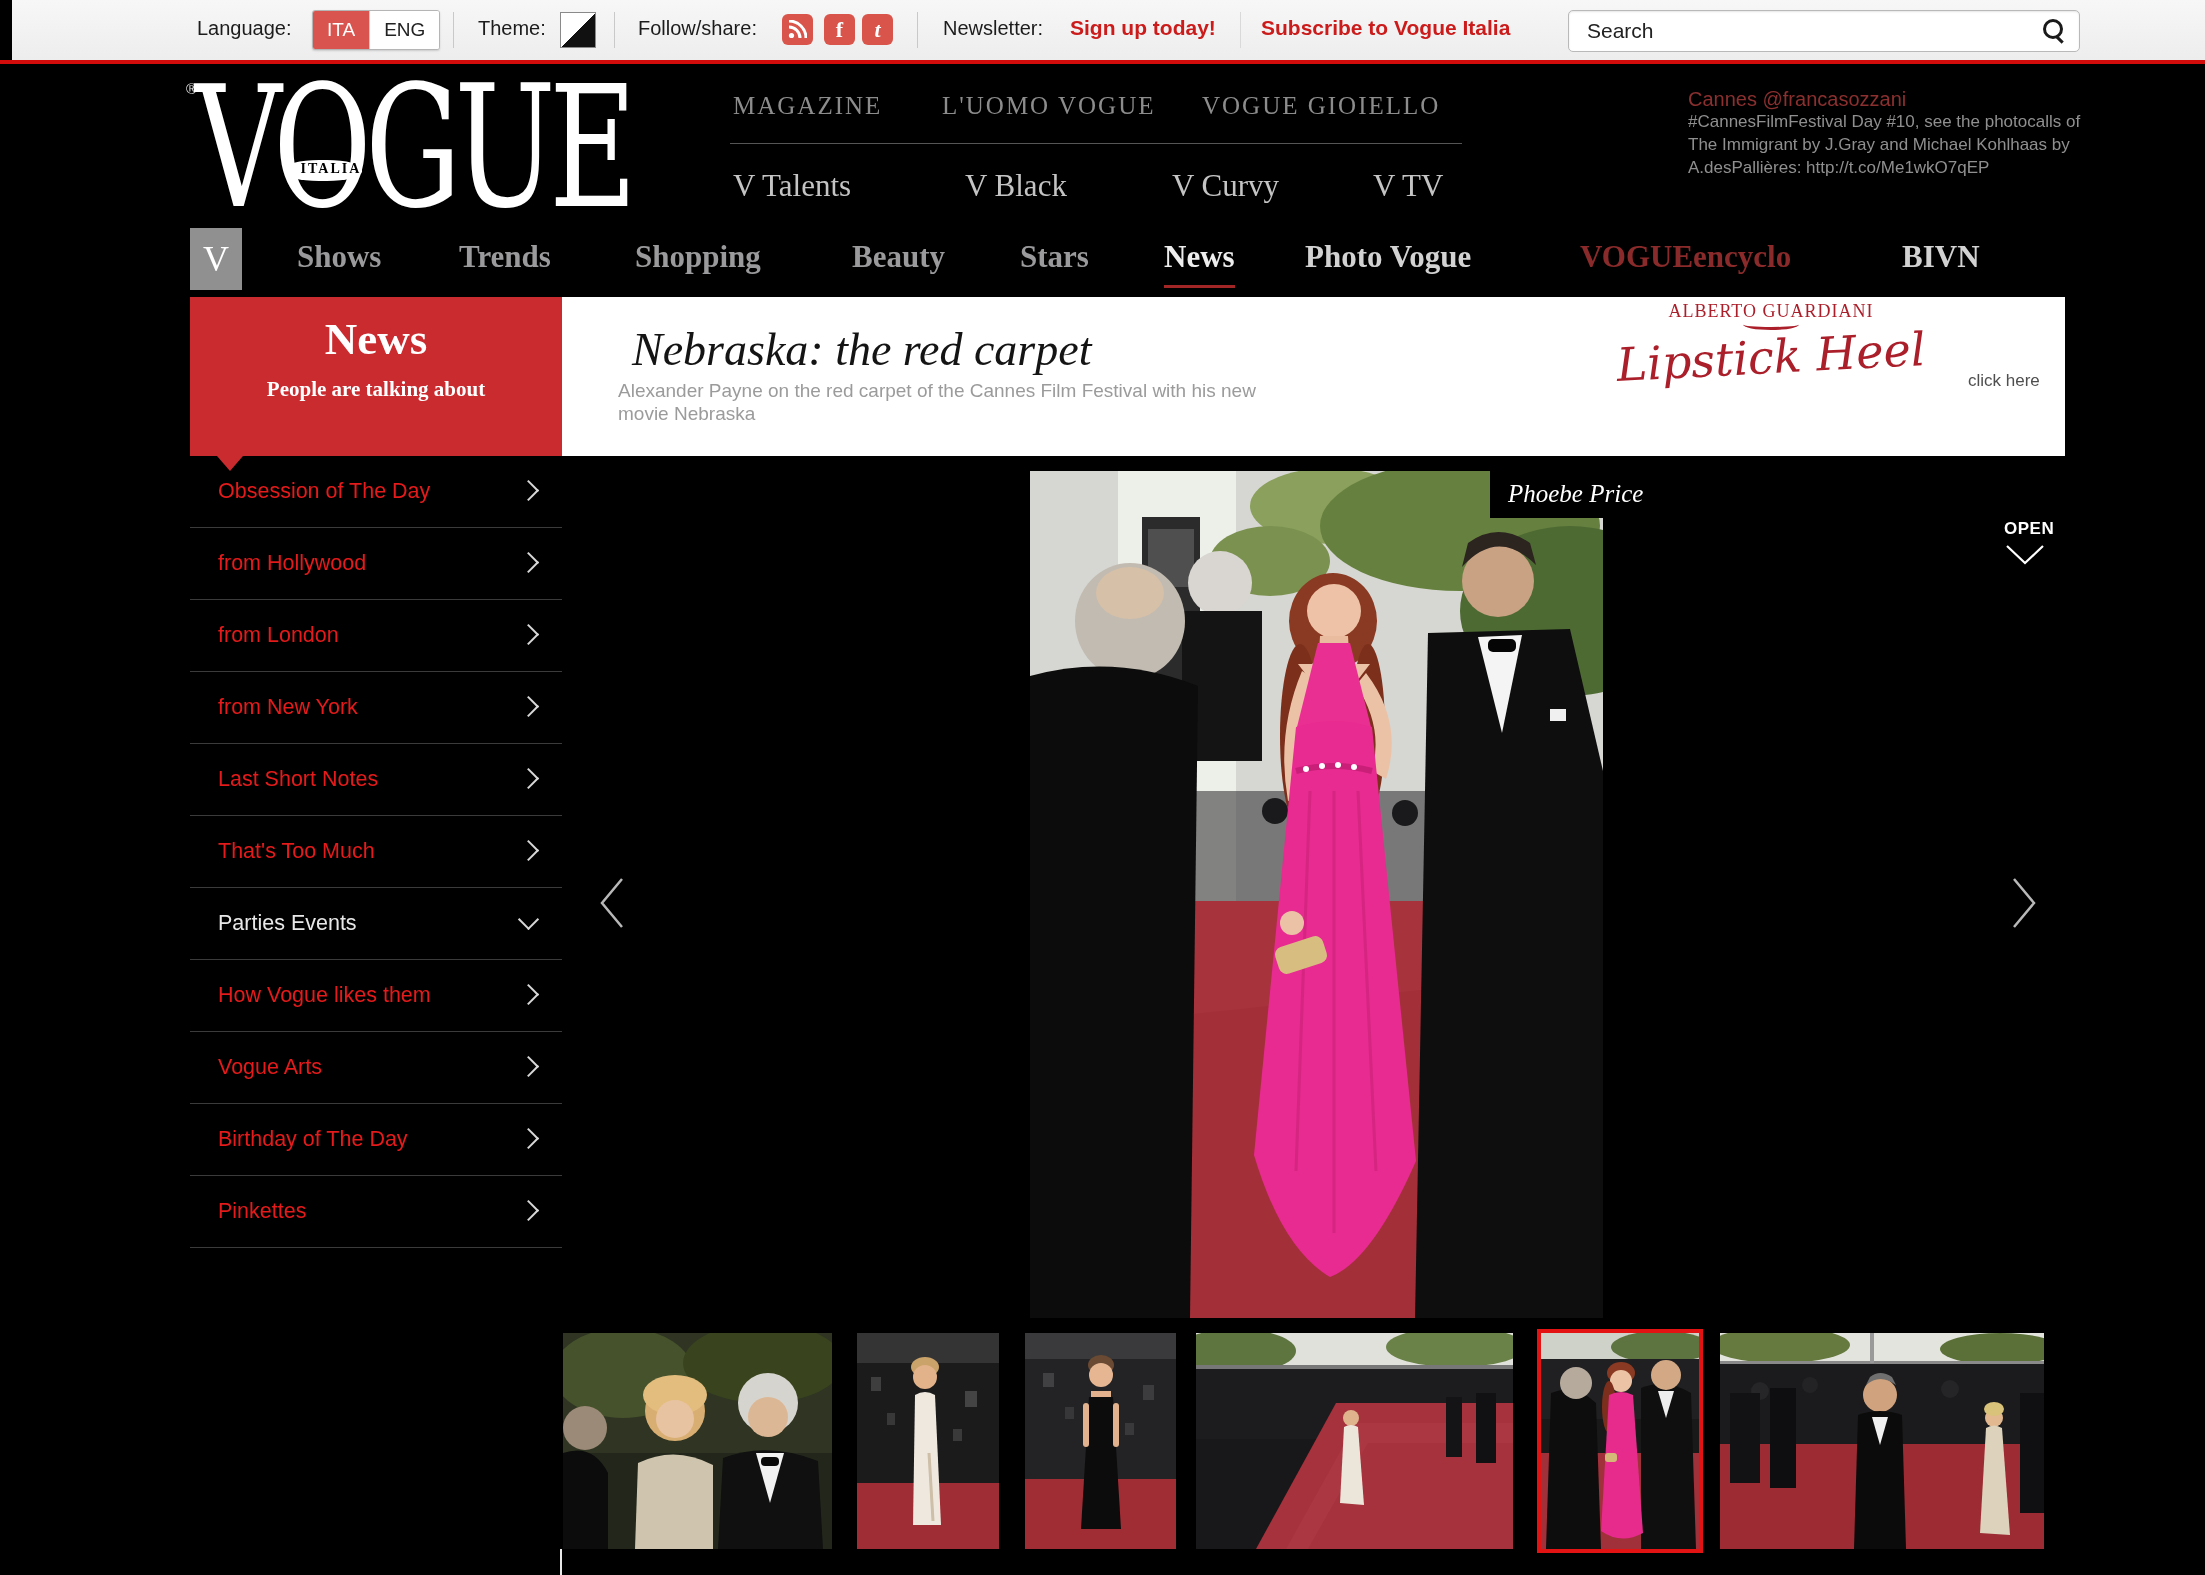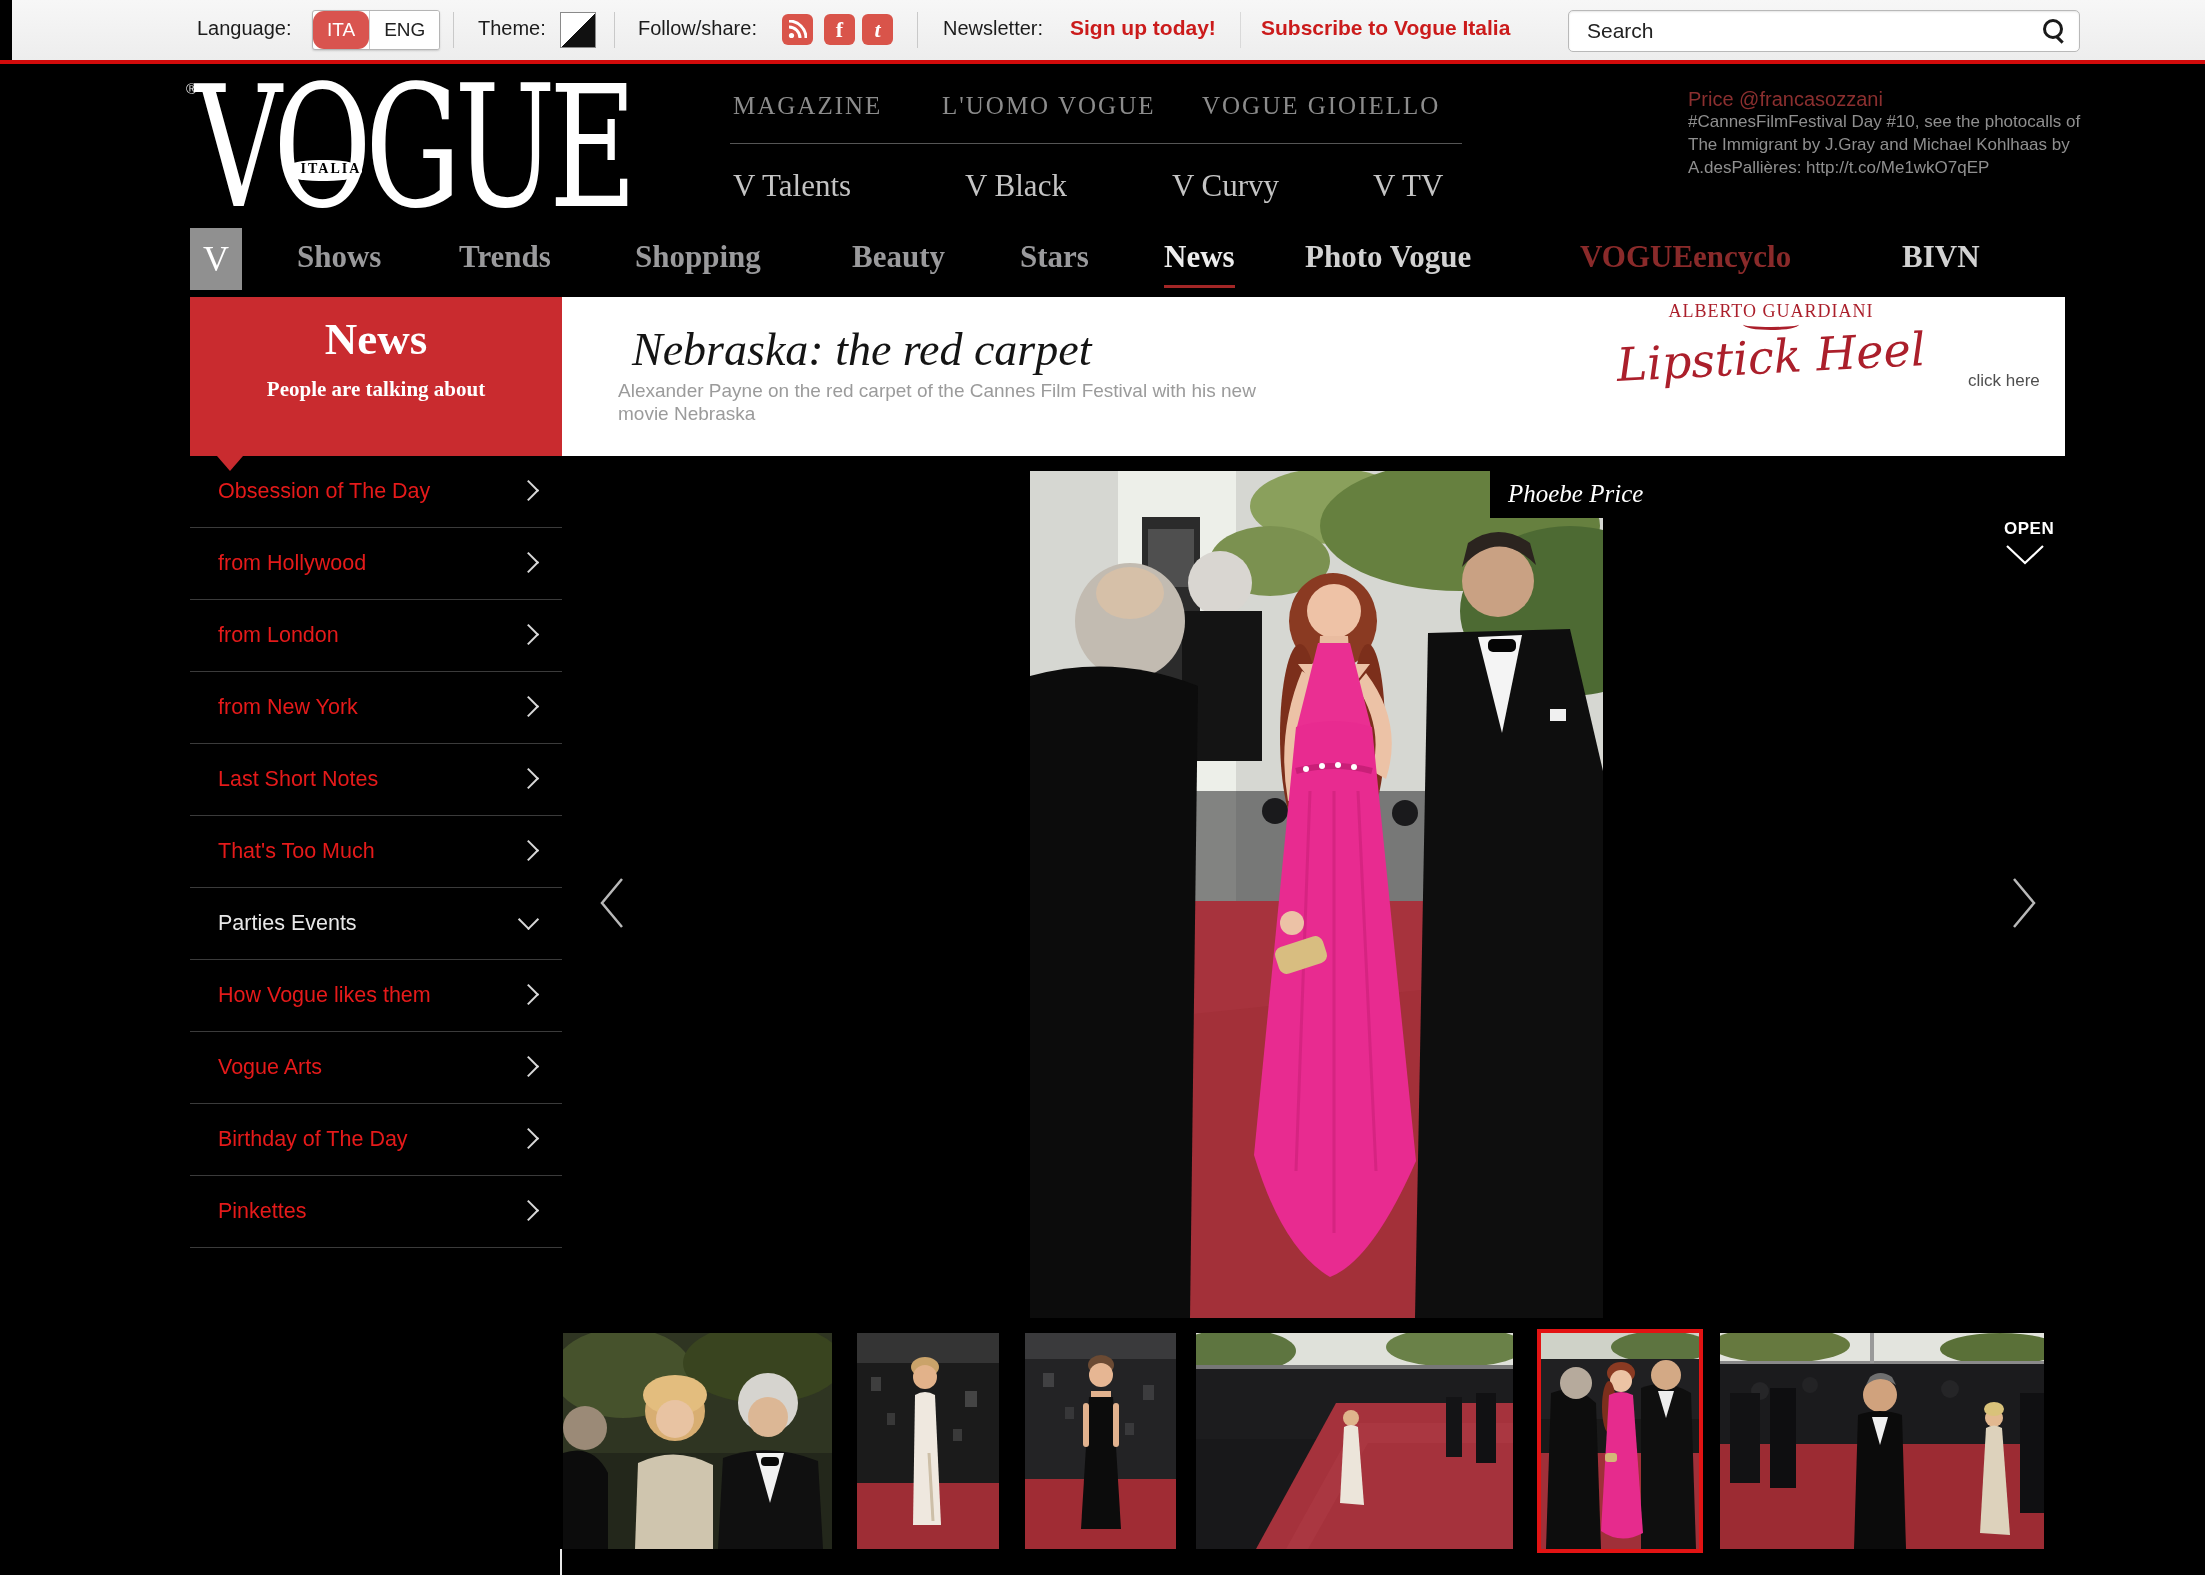--- a/index.html
+++ b/index.html
@@ -7,21 +7,21 @@
        font-family:"Liberation Sans",sans-serif;-webkit-font-smoothing:antialiased;}
 
   
   .topbar{position:absolute;left:0;top:0;width:2205px;height:60px;
           background:linear-gradient(#f7f7f7,#ededed);margin-left:12px;}
   .tb-label{position:absolute;top:17px;font-size:20px;color:#1c1c1c;}
   .tb-sep{position:absolute;top:12px;width:1px;height:36px;background:#c9c9c9;}
   .lang-toggle{position:absolute;left:300px;top:10px;height:38px;display:flex;
                border:1px solid #b5b5b5;border-radius:3px;overflow:hidden;background:#fff;box-shadow:0 1px 2px rgba(0,0,0,.15);}
   .lang{border:none;height:100%;font-size:19px;padding:0 14px;cursor:pointer;font-family:inherit;}
-  .lang.ita{background:#d9544f;color:#fff;border-radius:11px;}
+  .lang.ita{background:#d9544f;color:#fff;}
   .lang.eng{background:#fff;color:#222;border-left:1px solid #ccc;}
   .theme-icon{position:absolute;left:548px;top:12px;width:36px;height:36px;border:1px solid #8a8a8a;
               background:linear-gradient(-45deg,#111 49.5%,#fff 50%);padding:0;cursor:pointer;}
   .soc{position:absolute;top:14px;width:31px;height:31px;border-radius:6px;background:#d9544a;
        color:#fff;display:flex;align-items:center;justify-content:center;text-decoration:none;cursor:pointer;}
   .soc span{font-family:"Liberation Serif",serif;font-weight:bold;font-size:22px;line-height:1;}
   .soc svg{display:block;}
   .tb-red{position:absolute;top:16px;font-size:21px;font-weight:bold;color:#cb1b1b;text-decoration:none;cursor:pointer;}
   .search{position:absolute;left:1556px;top:10px;width:510px;height:40px;background:#fff;
           border:1px solid #b9b9b9;border-radius:5px;box-shadow:inset 0 1px 2px rgba(0,0,0,.1);}
@@ -163,21 +163,21 @@
     <a style="left:1202px;">VOGUE GIOIELLO</a>
   </nav>
   <div class="mastline"></div>
   <nav class="mast2">
     <a style="left:733px;">V Talents</a>
     <a style="left:965px;">V Black</a>
     <a style="left:1172px;">V Curvy</a>
     <a style="left:1373px;">V TV</a>
   </nav>
 
-  <a class="tw-follow">Price @francasozzani</a>
+  <a class="tw-follow">Cannes @francasozzani</a>
   <p class="tw-text">#CannesFilmFestival Day #10, see the photocalls of The Immigrant by J.Gray and Michael Kohlhaas by A.desPallières: http://t.co/Me1wkO7qEP</p>
 
   <nav>
     <div class="vbox">V</div>
     <div class="mainnav">
       <a style="left:297px;">Shows</a>
       <a style="left:459px;">Trends</a>
       <a style="left:635px;">Shopping</a>
       <a style="left:852px;">Beauty</a>
       <a style="left:1020px;">Stars</a>

